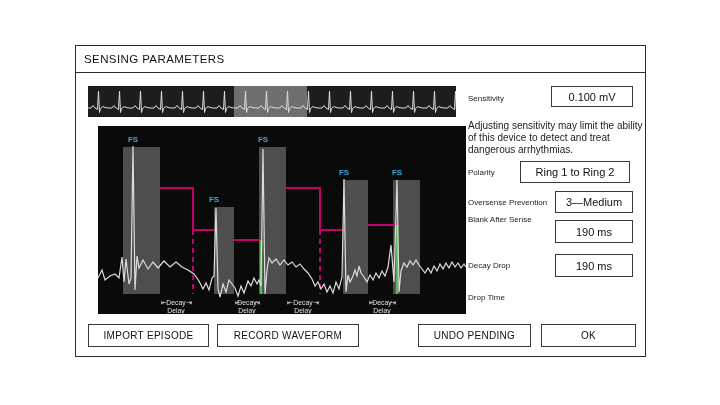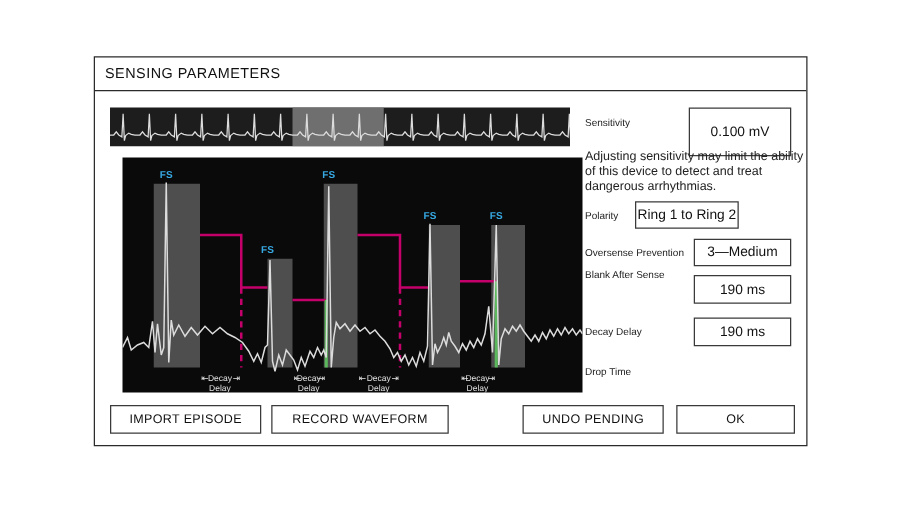--- a/index.html
+++ b/index.html
@@ -87,34 +87,34 @@
       <g>
         <text class="ann-arrow" x="271" y="179" text-anchor="start">⇤</text>
         <text class="ann" x="284" y="179" text-anchor="middle">Decay</text>
         <text class="ann-arrow" x="298" y="179" text-anchor="end">⇥</text>
         <text class="ann" x="284" y="187" text-anchor="middle">Delay</text>
       </g>
     </svg>
   </div>
 
   <div class="param-label" style="left:392px;top:40px;height:25px;">Sensitivity</div>
-  <div class="value-box" style="left:475px;top:40px;width:82px;height:39px;">0.100 mV</div>
+  <div class="value-box" style="left:475px;top:40px;width:82px;height:21px;">0.100 mV</div>
 
   <div class="warning">Adjusting sensitivity may limit the ability of this device to detect and treat dangerous arrhythmias.</div>
 
   <div class="param-label" style="left:392px;top:115px;height:22px;">Polarity</div>
-  <div class="value-box" style="left:432px;top:115px;width:83px;height:22px;">Ring 1 to Ring 2</div>
+  <div class="value-box" style="left:444px;top:115px;width:110px;height:22px;">Ring 1 to Ring 2</div>
 
   <div class="param-label" style="left:392px;top:145px;height:22px;">Oversense Prevention</div>
   <div class="value-box" style="left:479px;top:145px;width:78px;height:22px;">3—Medium</div>
 
   <div class="param-label" style="left:392px;top:162px;height:23px;">Blank After Sense</div>
   <div class="value-box" style="left:479px;top:174px;width:78px;height:23px;">190 ms</div>
 
-  <div class="param-label" style="left:392px;top:208px;height:23px;">Decay Delay</div>
+  <div class="param-label" style="left:392px;top:208px;height:23px;">Decay Drop</div>
   <div class="value-box" style="left:479px;top:208px;width:78px;height:23px;">190 ms</div>
 
   <div class="param-label" style="left:392px;top:240px;height:22px;">Drop Time</div>
 
   <div class="btn btn-import">IMPORT EPISODE</div>
   <div class="btn btn-record">RECORD WAVEFORM</div>
   <div class="btn btn-undo">UNDO PENDING</div>
   <div class="btn btn-ok">OK</div>
 
 </div>

